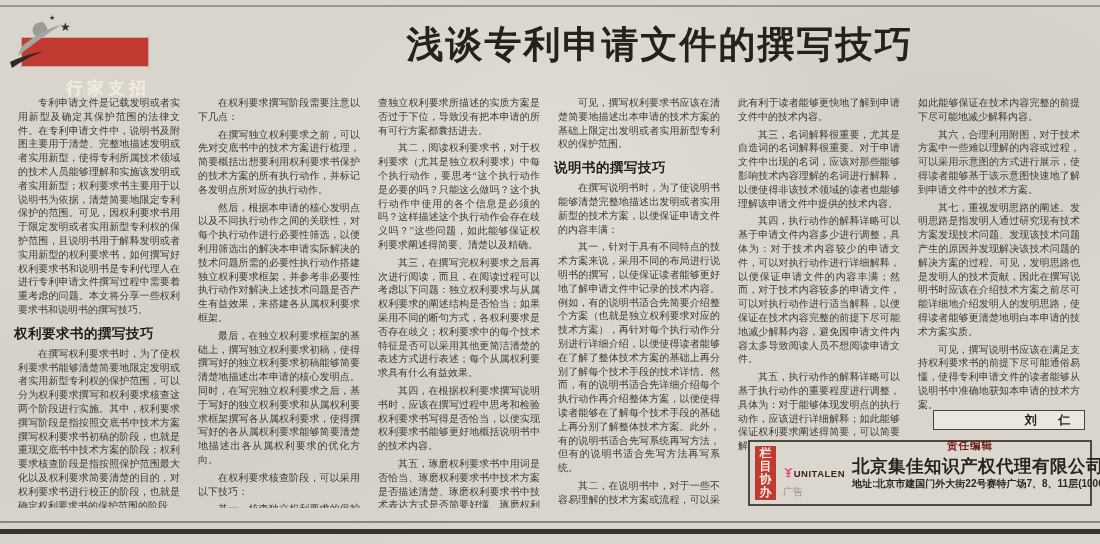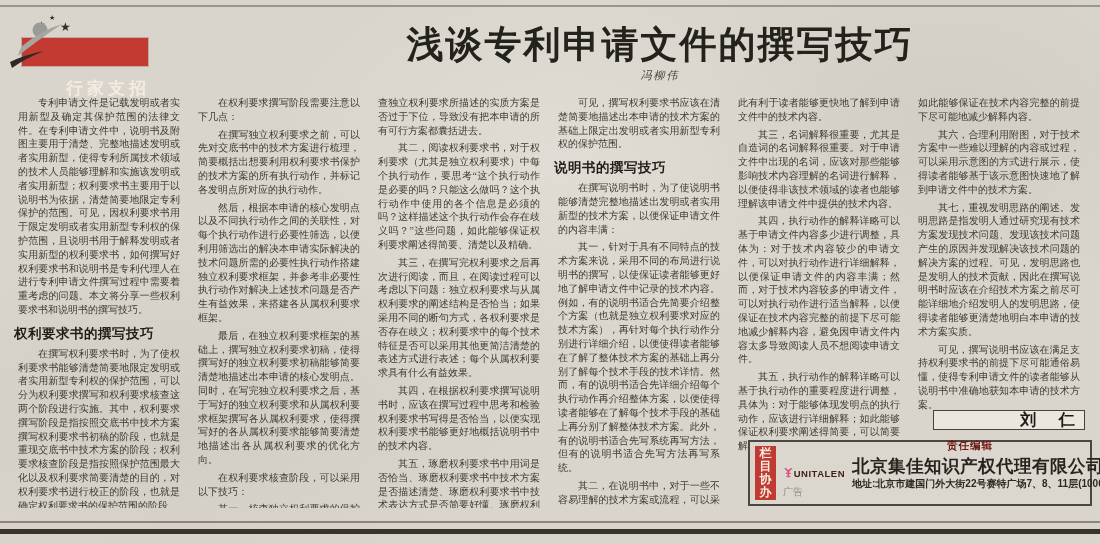--- a/index.html
+++ b/index.html
@@ -46,21 +46,21 @@
           font-size:13.5px;line-height:17px;color:#201d18;font-weight:bold;
           letter-spacing:.5px;text-align:left;}
 
   
   .editor-bar{position:absolute;left:933px;top:410px;width:150px;height:18px;z-index:4;
               display:flex;border:1px solid #46423c;background:#eae7df;}
   .editor-left{width:72px;background:#c5443c;color:#6b140e;font-weight:bold;
                font-family:"Liberation Sans",sans-serif;font-size:10.5px;
                display:flex;align-items:center;justify-content:center;letter-spacing:1px;margin-top:35px;}
   .editor-right{flex:1;display:flex;align-items:center;justify-content:center;
-                font-size:16px;font-weight:bold;color:#1e1b17;letter-spacing:9px;
+                font-size:12px;font-weight:bold;color:#1e1b17;letter-spacing:9px;
                 font-family:"Liberation Sans",sans-serif;padding-left:14px;}
 
   
   .ad-box{position:absolute;left:748px;top:440px;width:344px;height:66px;z-index:3;
           background:#dbd7ce;border:2px solid #4b4742;box-sizing:border-box;
           display:flex;align-items:center;padding:2px 5px;gap:7px;}
   .partner-badge{width:21px;height:54px;background:#c03a31;color:#f5ece2;
                  display:flex;flex-direction:column;align-items:center;justify-content:center;
                  font-family:"Liberation Sans",sans-serif;font-size:12px;font-weight:bold;line-height:13px;}
   .logo-col{width:62px;display:flex;align-items:center;position:relative;}
@@ -88,21 +88,20 @@
     <div class="badge-red"></div>
     <svg class="badge-fig" width="58" height="58" viewBox="0 0 58 58">
       <circle cx="30" cy="16" r="7.5" fill="#9b9b96"></circle>
       <path d="M8,42 Q28,26 52,10 Q32,16 12,32 Q9,37 8,42 Z" fill="#a6a5a0"></path>
       <path d="M2,54 Q16,44 34,37 Q14,41 0,48 Z" fill="#2b2a27"></path>
     </svg>
     <div class="badge-label">行家支招</div>
   </div>
 
   <div class="title">浅谈专利申请文件的撰写技巧</div>
-  <div class="author">冯柳伟</div>
 
   <div id="columns">
       <div class="col">
         <p>专利申请文件是记载发明或者实用新型及确定其保护范围的法律文件。在专利申请文件中，说明书及附图主要用于清楚、完整地描述发明或者实用新型，使得专利所属技术领域的技术人员能够理解和实施该发明或者实用新型；权利要求书主要用于以说明书为依据，清楚简要地限定专利保护的范围。可见，因权利要求书用于限定发明或者实用新型专利权的保护范围，且说明书用于解释发明或者实用新型的权利要求书，如何撰写好权利要求书和说明书是专利代理人在进行专利申请文件撰写过程中需要着重考虑的问题。本文将分享一些权利要求书和说明书的撰写技巧。</p>
         <h2>权利要求书的撰写技巧</h2>
         <p>在撰写权利要求书时，为了使权利要求书能够清楚简要地限定发明或者实用新型专利权的保护范围，可以分为权利要求撰写和权利要求核查这两个阶段进行实施。其中，权利要求撰写阶段是指按照交底书中技术方案撰写权利要求书初稿的阶段，也就是重现交底书中技术方案的阶段；权利要求核查阶段是指按照保护范围最大化以及权利要求简要清楚的目的，对权利要求书进行校正的阶段，也就是确定权利要求书的保护范围的阶段。</p>
       </div>
       <div class="col">
         <p>在权利要求撰写阶段需要注意以下几点：</p>
         <p>在撰写独立权利要求之前，可以先对交底书中的技术方案进行梳理，简要概括出想要利用权利要求书保护的技术方案的所有执行动作，并标记各发明点所对应的执行动作。</p>

